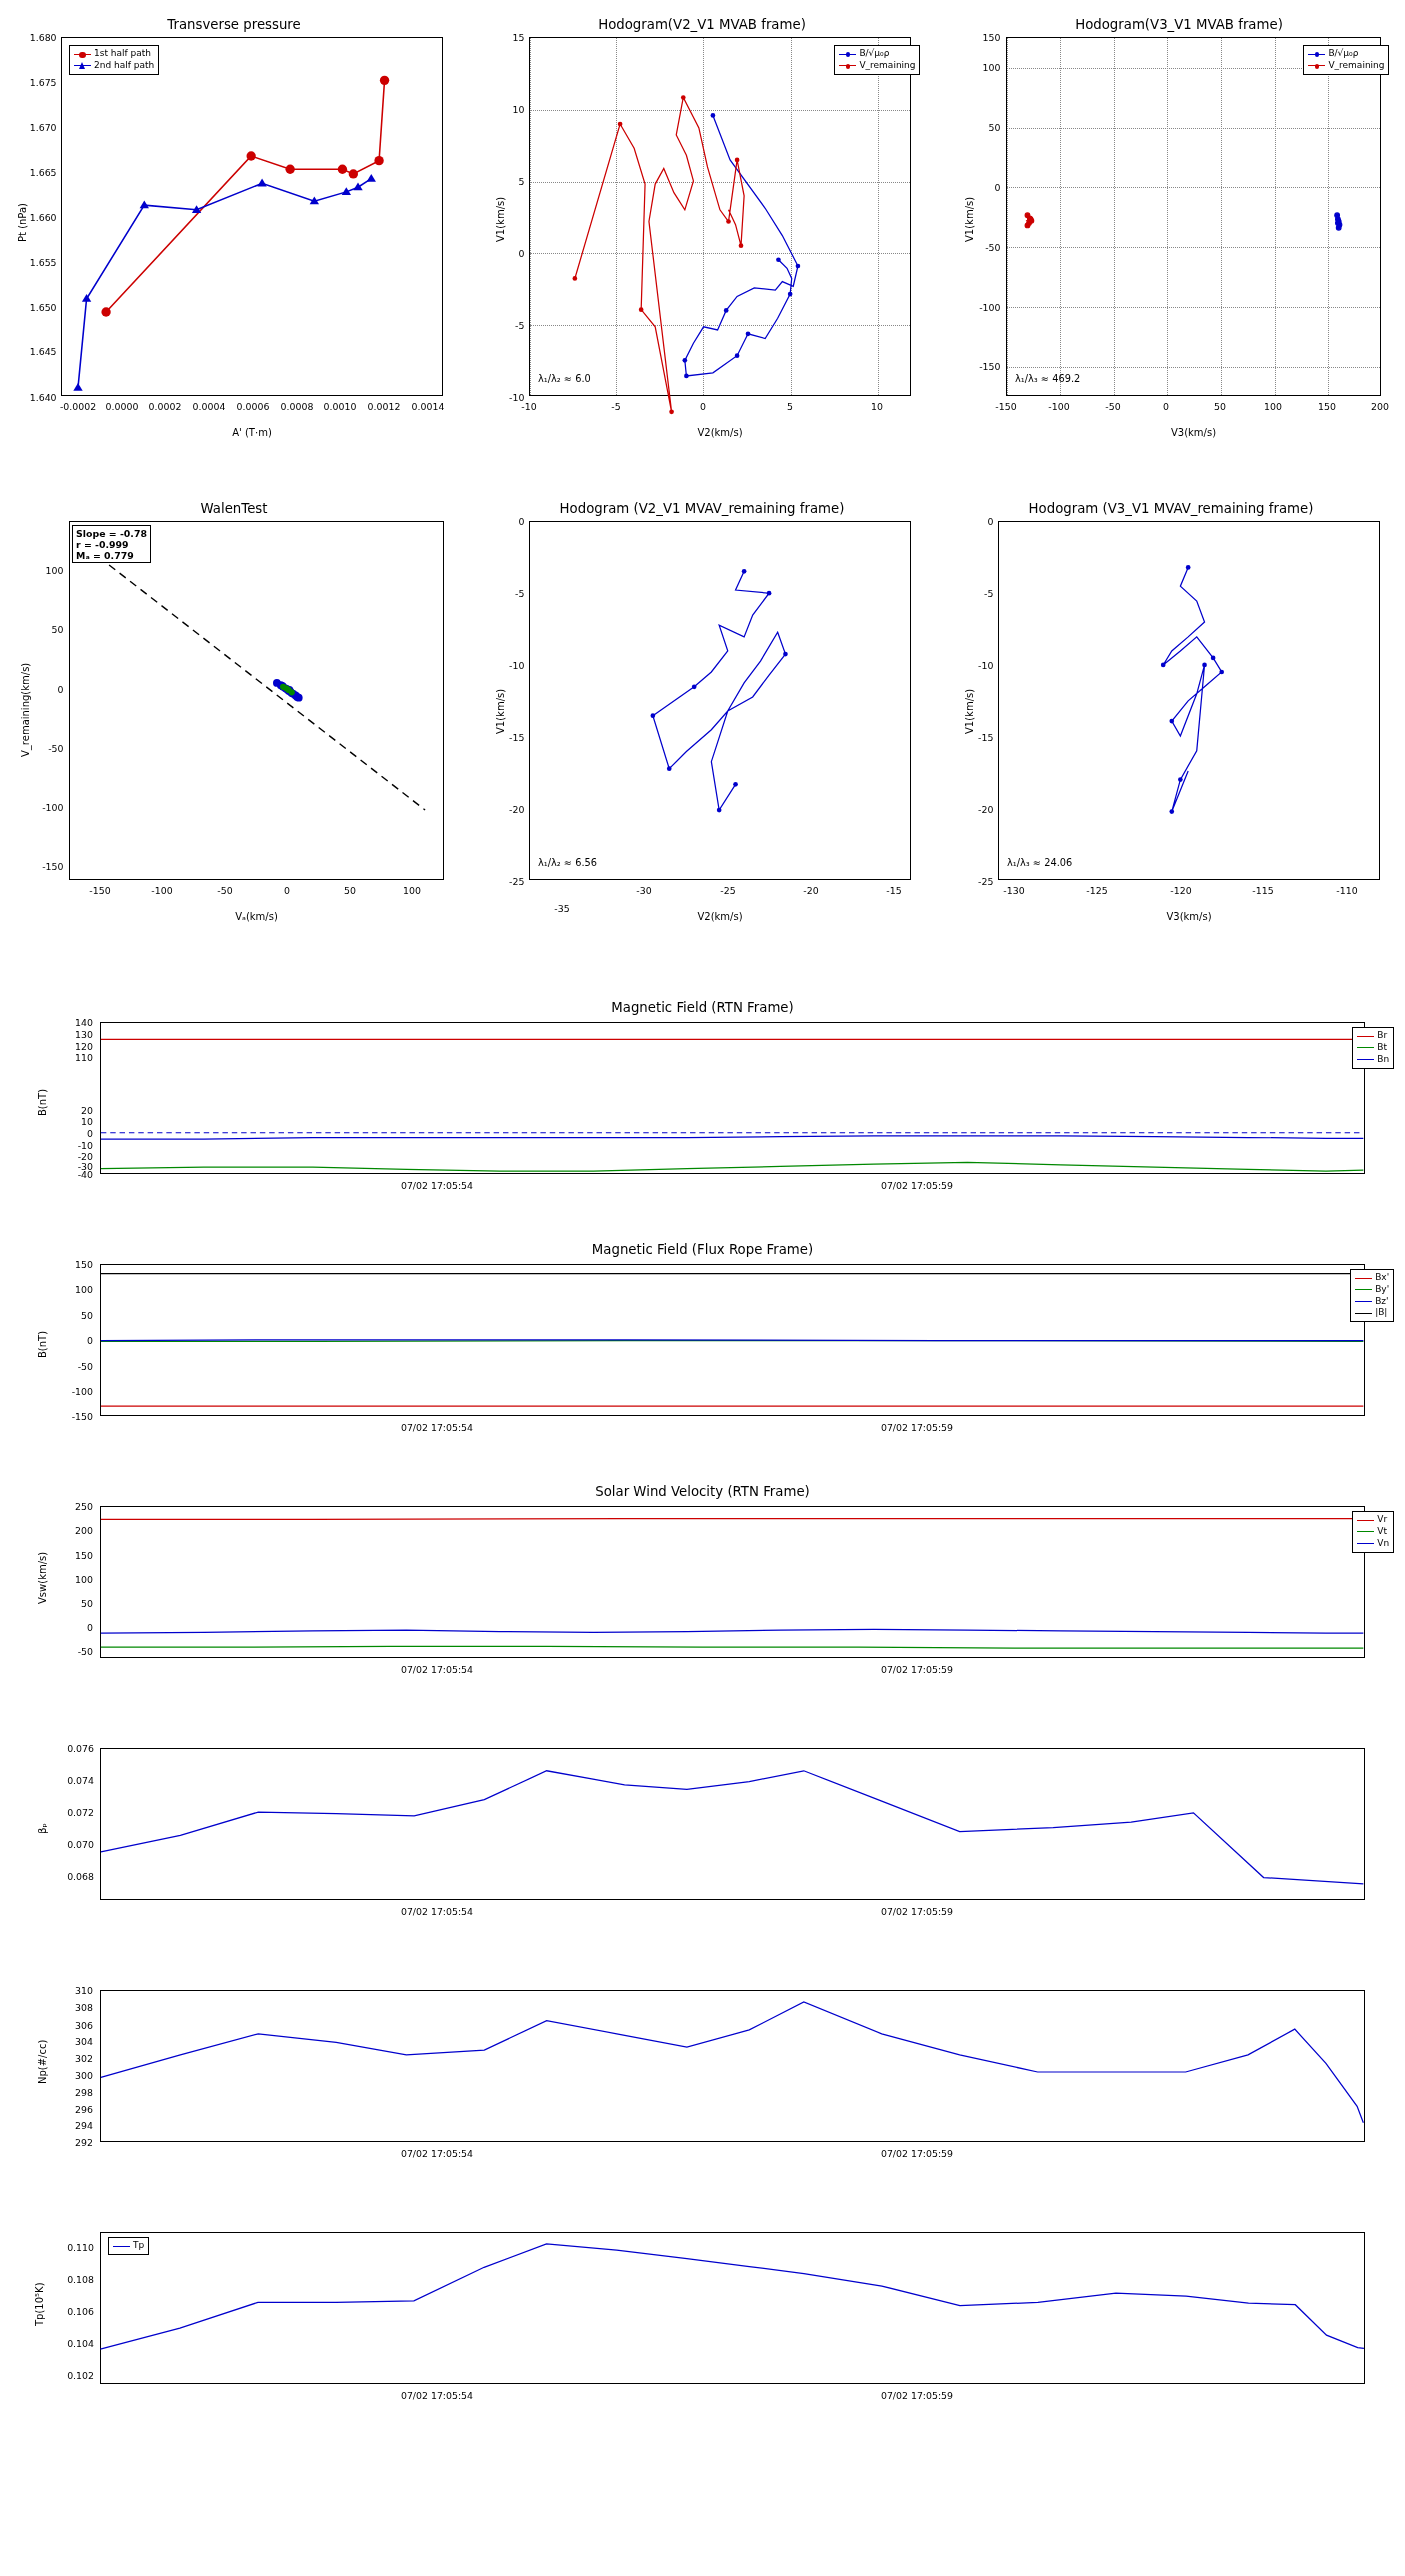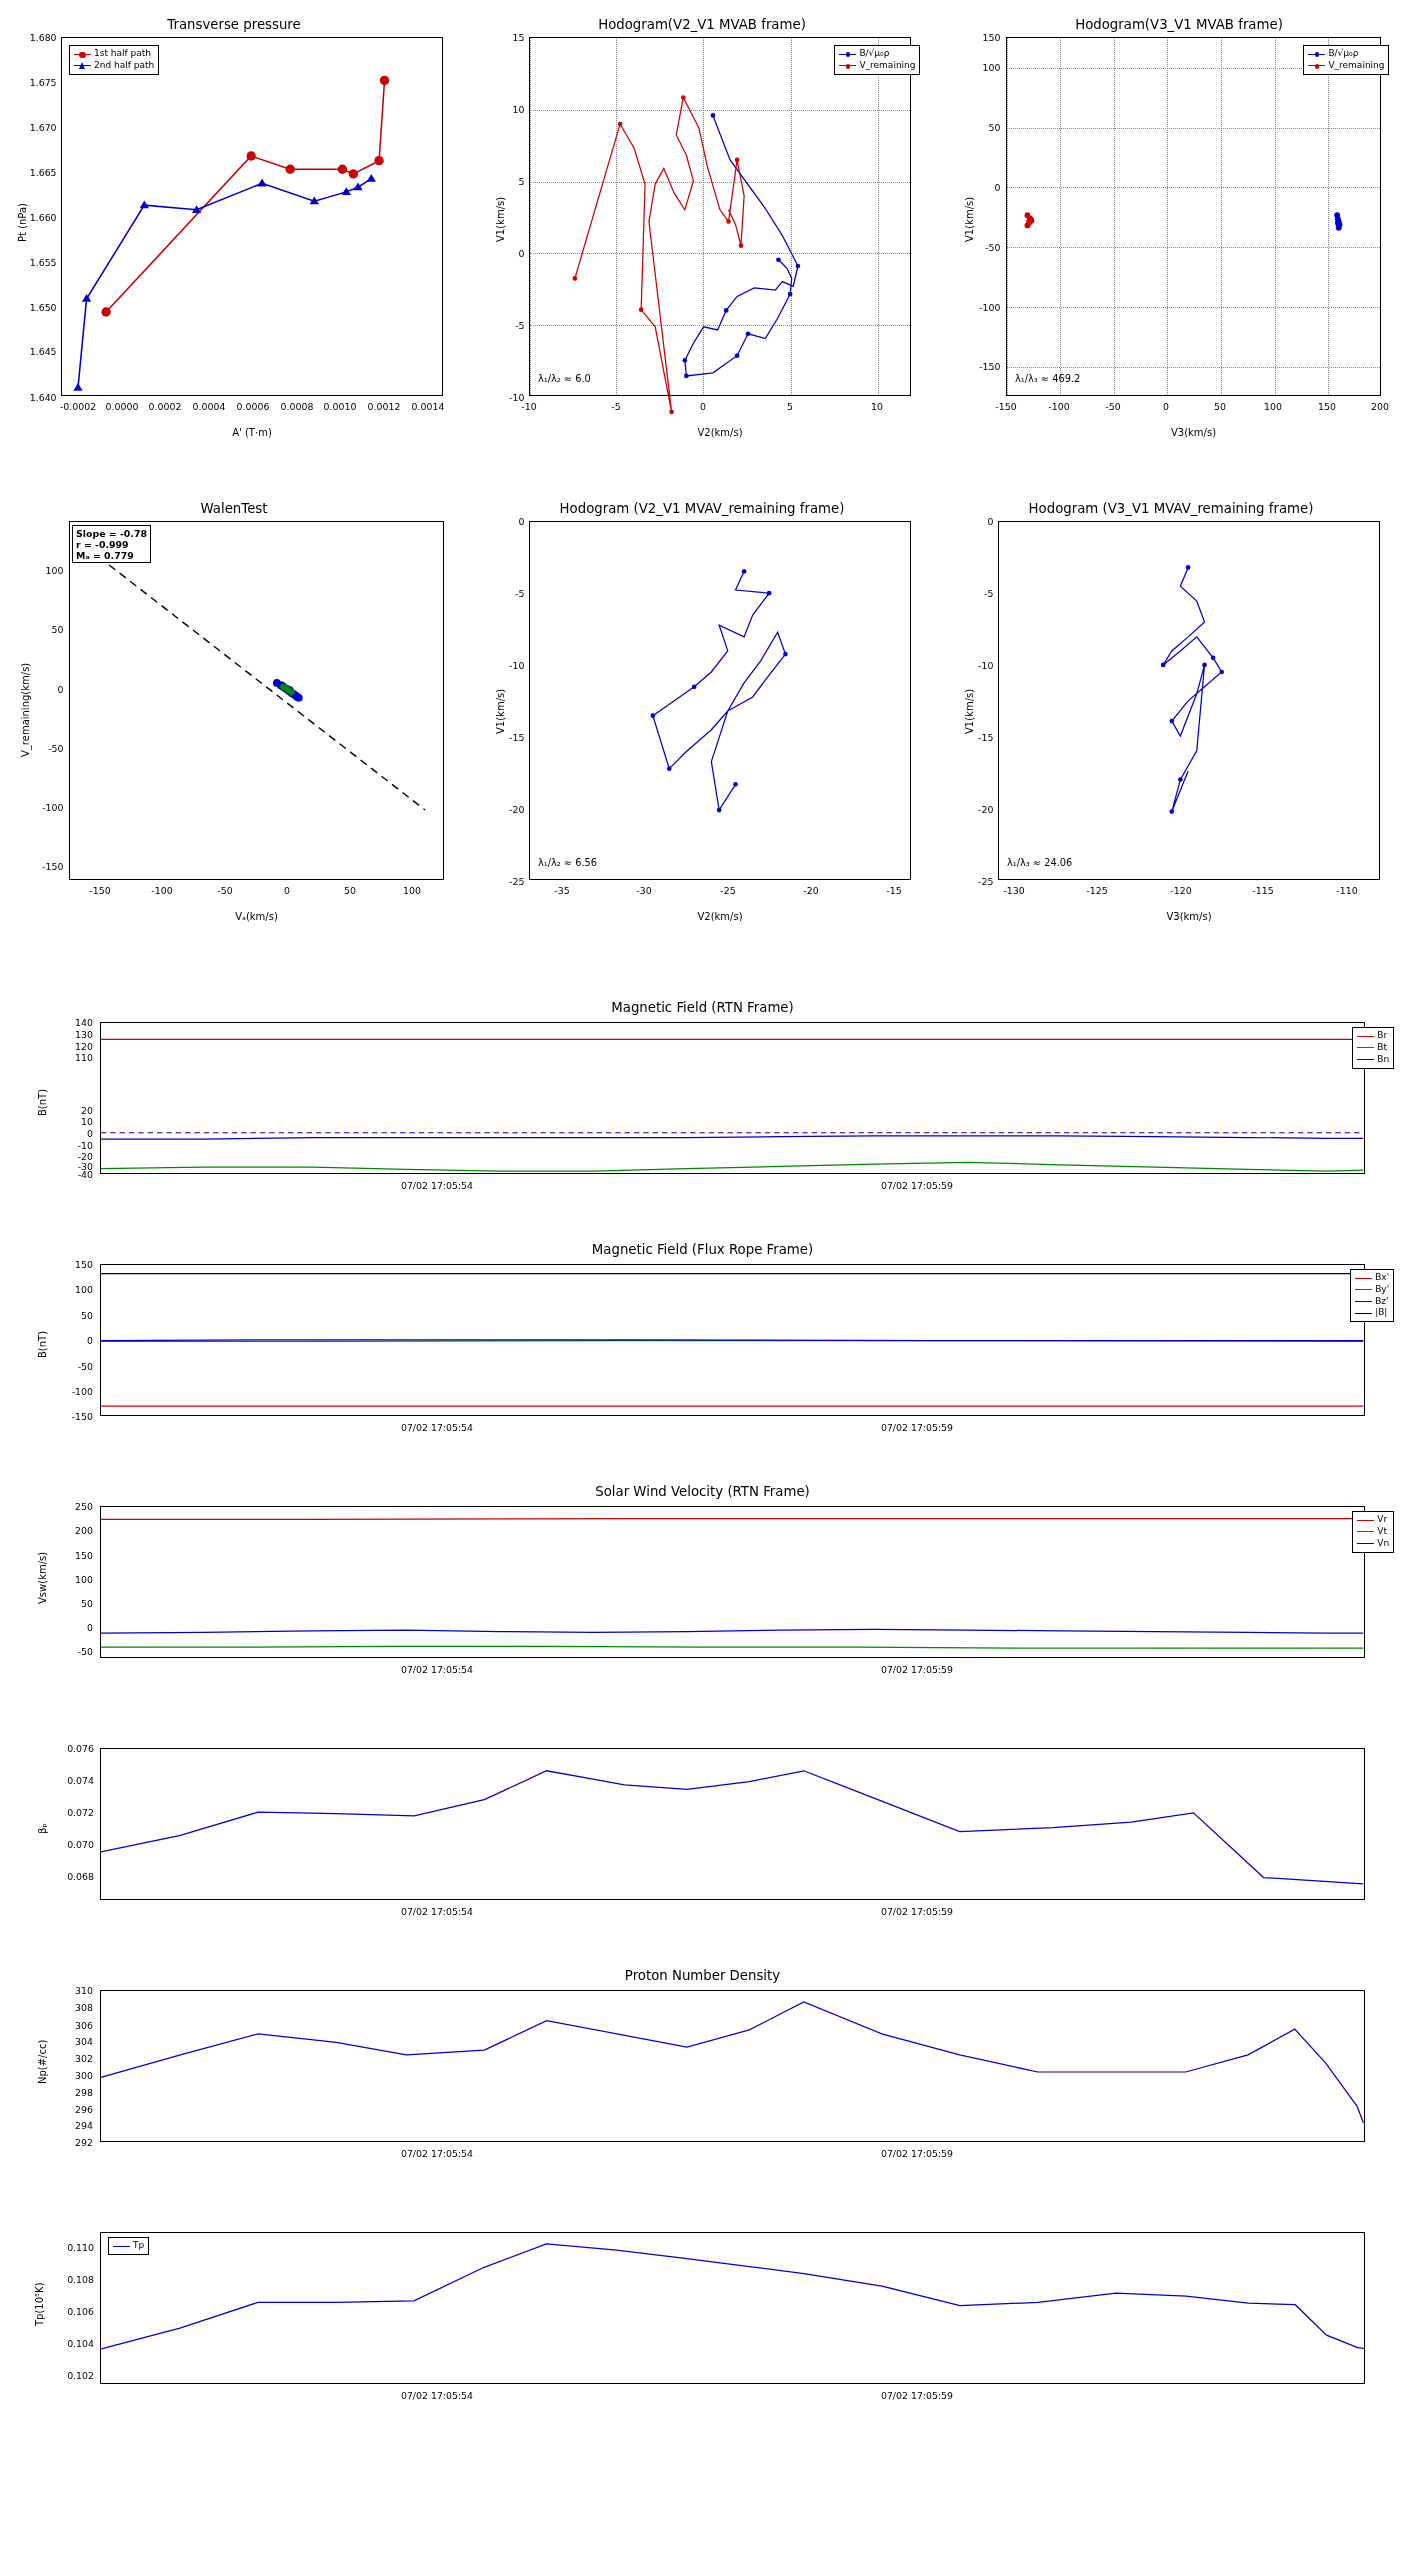--- a/index.html
+++ b/index.html
@@ -304,21 +304,21 @@
     <div class="ylabel" style="left:26.5px;top:250px;transform:rotate(-90deg);">V1(km/s)</div>
     <div class="xlabel" style="top:427px;left:61px;width:382px;">V2(km/s)</div>
 
     <div class="tick y" style="left:23.4px;top:397px;width:33px;">-25</div>
     <div class="tick y" style="left:23.4px;top:325px;width:33px;">-20</div>
     <div class="tick y" style="left:23.4px;top:253px;width:33px;">-15</div>
     <div class="tick y" style="left:23.4px;top:181px;width:33px;">-10</div>
     <div class="tick y" style="left:23.4px;top:109px;width:33px;">-5</div>
     <div class="tick y" style="left:23.4px;top:37px;width:33px;">0</div>
 
-    <div class="tick x" style="left:94px;top:401px;">-35</div>
+    <div class="tick x" style="left:94px;top:419px;">-35</div>
     <div class="tick x" style="left:176px;top:401px;">-30</div>
     <div class="tick x" style="left:260px;top:401px;">-25</div>
     <div class="tick x" style="left:343px;top:401px;">-20</div>
     <div class="tick x" style="left:426px;top:401px;">-15</div>
 
     <svg width="468" height="468" viewBox="0 0 600 600">
       <polyline fill="none" stroke="#0000cc" stroke-width="1.6" points="354,112 343,136 386,140 365,168 354,196 322,181 333,214 312,241 290,260 237,297 258,365 280,343 312,315 333,291 365,273 386,245 407,218 397,190 375,227 354,255 333,291 312,356 322,418 343,385"></polyline>
       <g fill="#0000cc">
         <circle cx="354" cy="112" r="3"></circle>
           <circle cx="386" cy="140" r="3"></circle>
@@ -504,21 +504,20 @@
 
     <div class="tick x" style="left:437px;top:189px;">07/02 17:05:54</div>
     <div class="tick x" style="left:917px;top:189px;">07/02 17:05:59</div>
 
     <svg width="1405" height="226" viewBox="0 0 1800 290">
       <polyline fill="none" stroke="#0000cc" stroke-width="1.6" points="128,173 230,152 330,122 430,124 530,127 620,106 700,69 800,87 880,93 960,83 1030,69 1130,108 1230,147 1350,142 1450,135 1530,123 1620,206 1748,214"></polyline>
     </svg>
   </div>
 
   <div class="panel" style="left:0;top:1959px;width:1405px;height:226px;">
-    <div class="title" style="top:9.4px;left:0;">Proton Number Density</div>
     <div class="plotbox" style="left:100px;top:31px;width:1265px;height:152px;"></div>
     <div class="ylabel" style="left:37px;top:125px;transform:rotate(-90deg);">Np(#/cc)</div>
 
     <div class="tick y" style="left:48px;top:31px;width:45px;">310</div>
     <div class="tick y" style="left:48px;top:48px;width:45px;">308</div>
     <div class="tick y" style="left:48px;top:66px;width:45px;">306</div>
     <div class="tick y" style="left:48px;top:82px;width:45px;">304</div>
     <div class="tick y" style="left:48px;top:99px;width:45px;">302</div>
     <div class="tick y" style="left:48px;top:116px;width:45px;">300</div>
     <div class="tick y" style="left:48px;top:133px;width:45px;">298</div>

